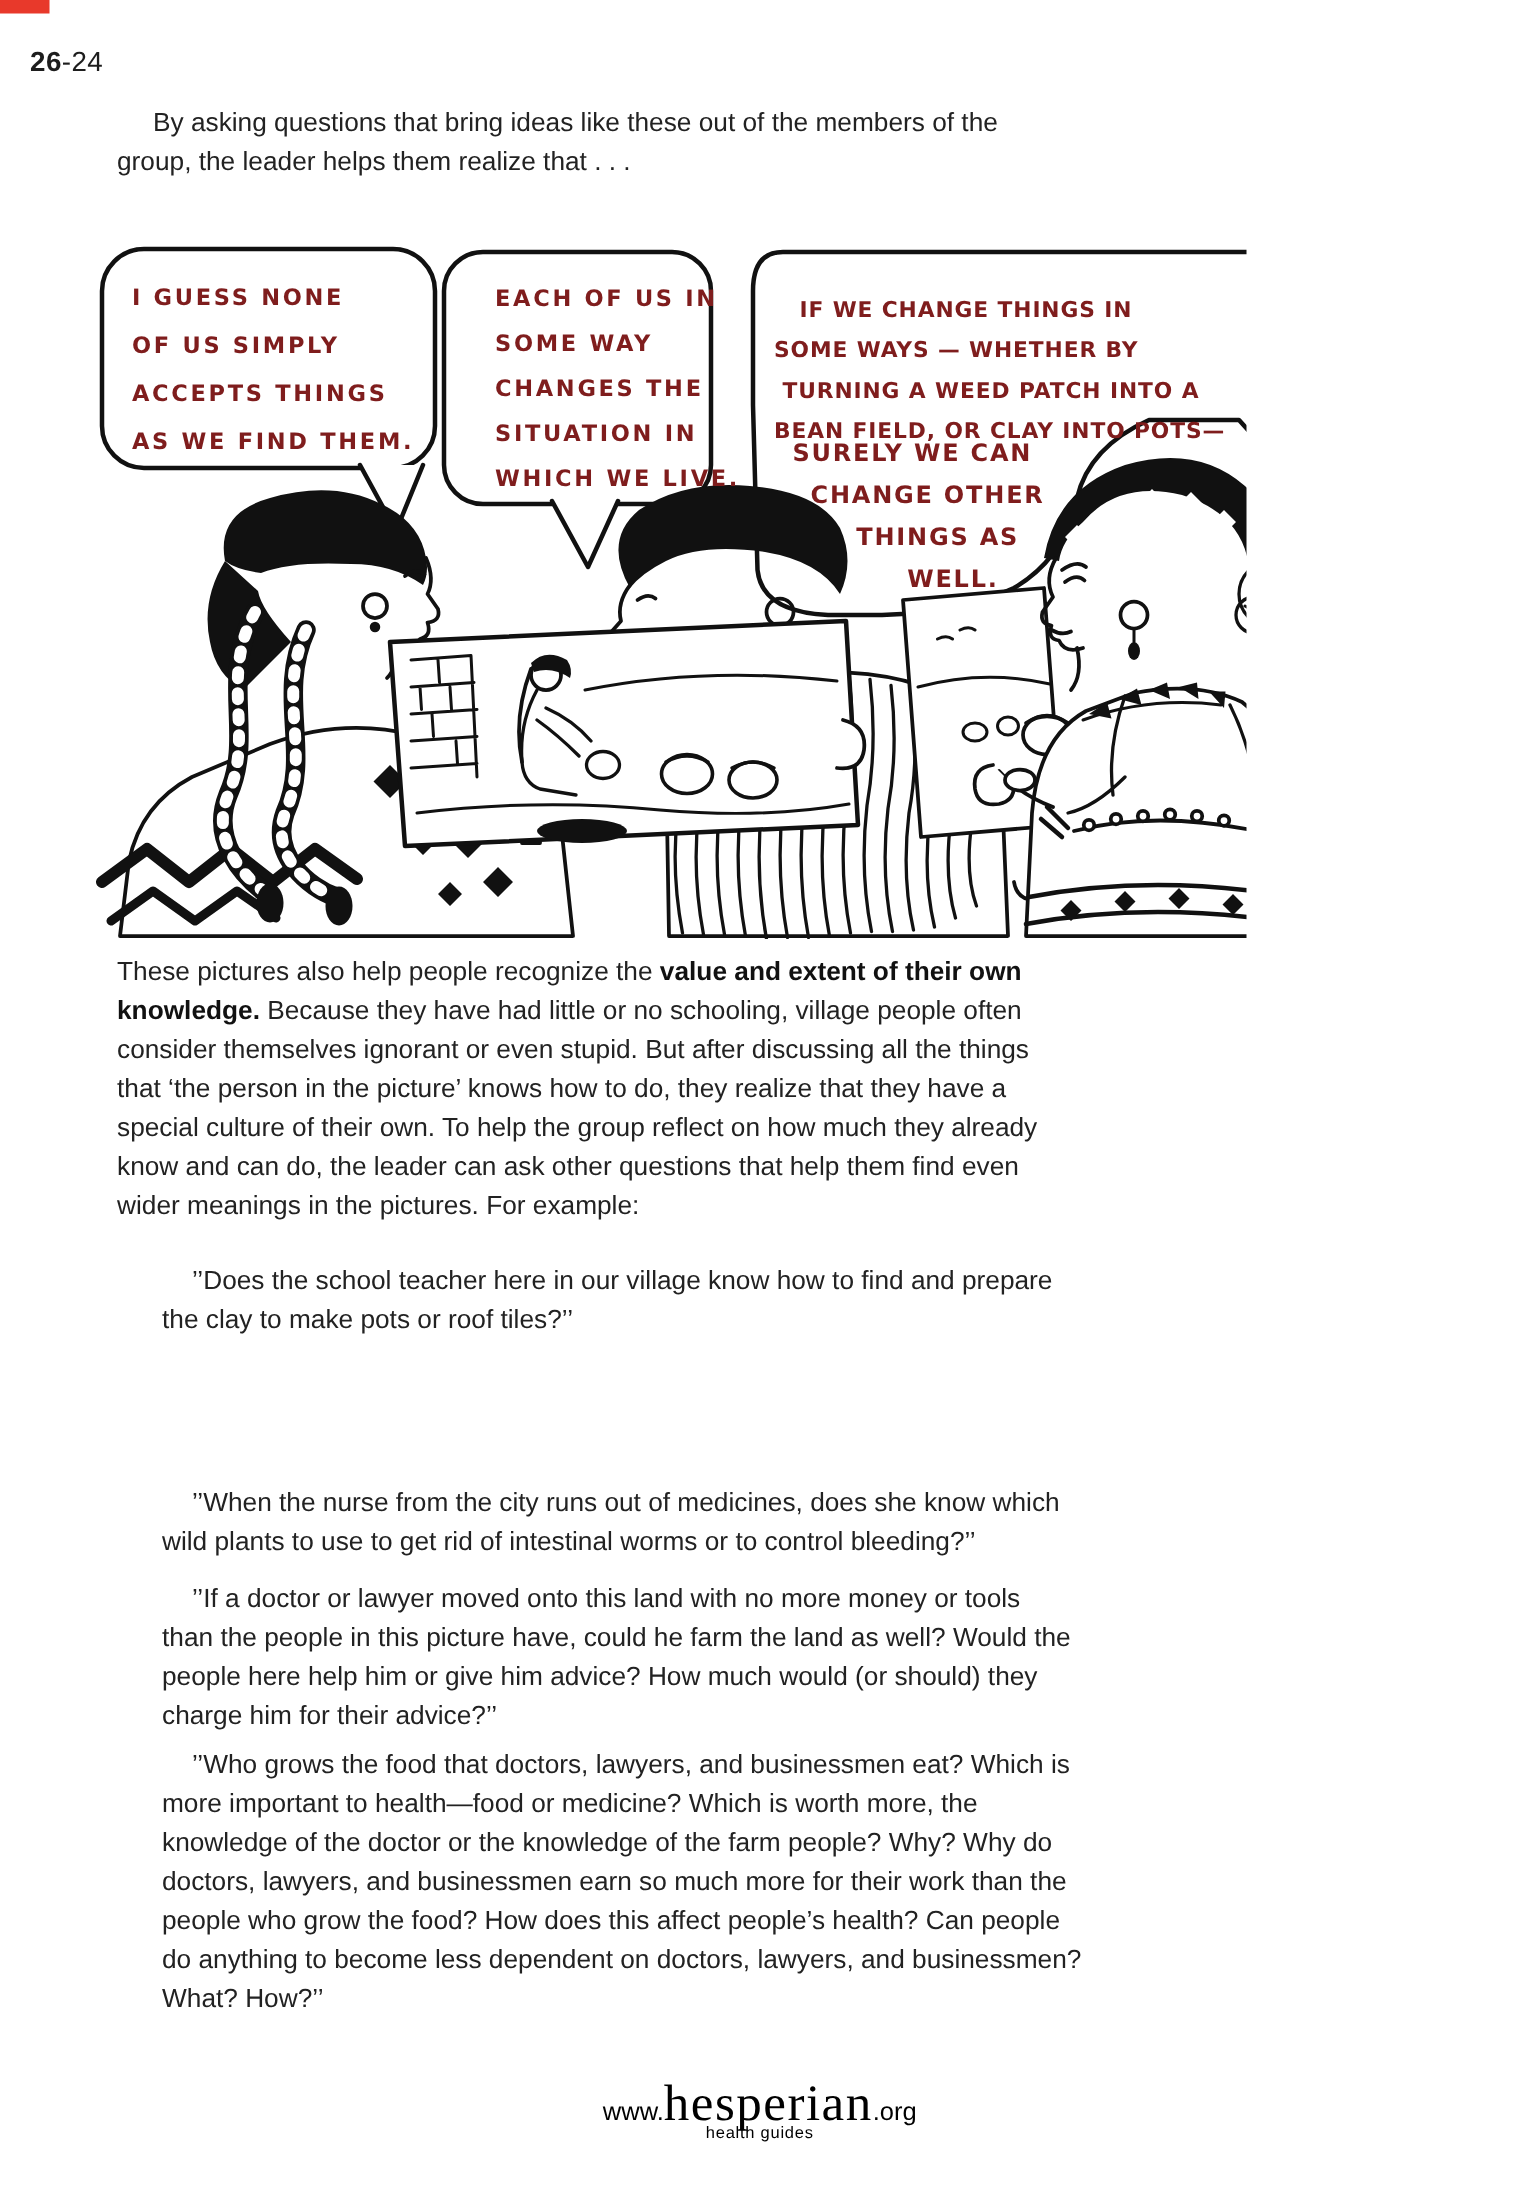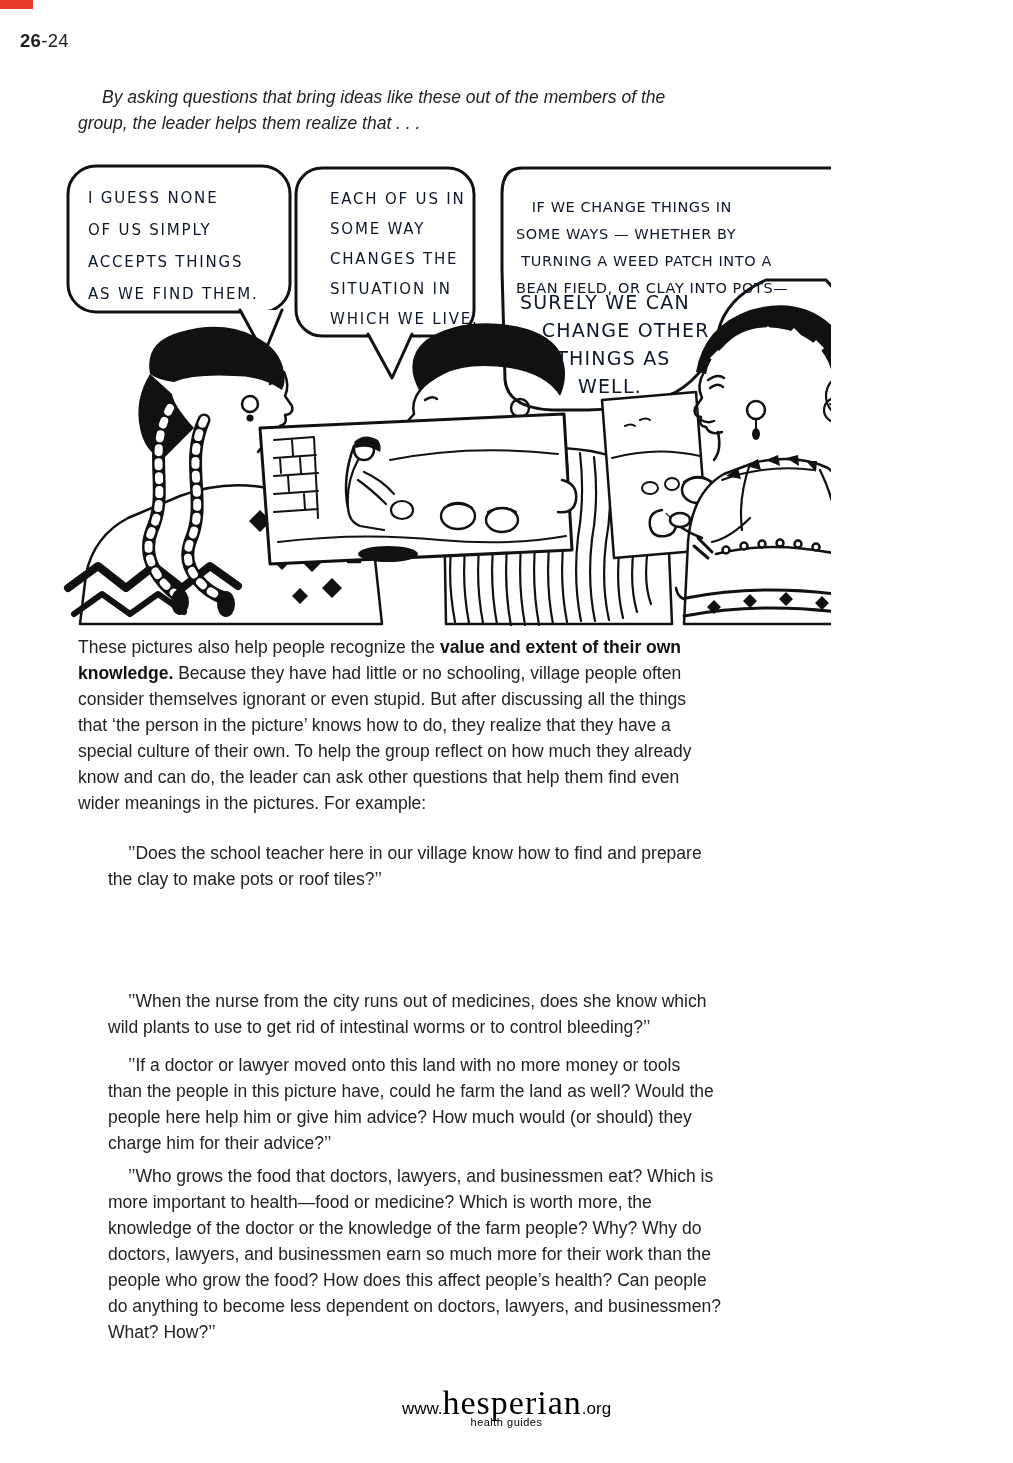--- a/index.html
+++ b/index.html
@@ -2,38 +2,38 @@
 <html><head>
 <meta charset="utf-8">
 <style>
   html,body{margin:0;padding:0;background:#ffffff;}
   .page{position:relative;width:831px;height:1463px;background:#ffffff;overflow:hidden;
         font-family:"Liberation Sans",sans-serif;color:#1d1d1d;}
   .corner-tab{position:absolute;left:0;top:0;width:33px;height:9px;background:#e8392b;}
   .pageno{position:absolute;left:20px;top:30px;font-size:18.5px;letter-spacing:.3px;}
   .pageno b{font-weight:700;}
   .para{position:absolute;font-size:17.5px;line-height:26px;white-space:pre-line;color:#222;}
-  .intro{left:78px;top:84px;width:860px;text-indent:24px;font-style:italic;}
+  .intro{left:78px;top:68px;width:860px;text-indent:24px;}
   .p1{left:78px;top:634px;width:880px;}
   .quote{left:108px;width:860px;text-indent:20px;}
   .q1{position:absolute;top:840px;}
   .q2{position:absolute;top:904px;}
   .q3{position:absolute;top:988px;}
   .q4{position:absolute;top:1052px;}
   .q5{position:absolute;top:1163px;}
   .bold{font-weight:700;color:#111;}
   
   .illo{position:absolute;left:50px;top:158px;width:910px;height:468px;}
   .illo svg{position:absolute;left:0;top:0;}
-  .bub{position:absolute;white-space:pre;font-family:"DejaVu Sans",sans-serif;font-weight:400;
-       color:#0f172a;}
+  .bub{position:absolute;white-space:pre;font-family:"DejaVu Sans",sans-serif;font-weight:700;
+       color:#7f1d1d;}
   .bub1{left:38px;top:24px;font-size:15px;line-height:32px;letter-spacing:1.8px;}
   .bub2{left:280px;top:26px;font-size:15px;line-height:30px;letter-spacing:1.8px;}
   .bub3a{left:466px;top:36px;font-size:14.5px;line-height:27px;letter-spacing:.6px;}
-  .bub3b{left:470px;top:130px;font-size:19px;line-height:28px;letter-spacing:1.2px;}
+  .bub3b{left:470px;top:130px;font-size:16px;line-height:28px;letter-spacing:1.2px;text-align:center;}
   
   .footer{position:absolute;left:0;top:1384px;width:1013px;text-align:center;color:#000000;}
   .footer .www,.footer .org{font-size:17px;}
   .footer .brand{font-family:"Liberation Serif",serif;font-size:34px;letter-spacing:1px;}
   .footer .tagline{font-size:11px;letter-spacing:.5px;margin-top:-6px;}
 </style>
 </head>
 <body>
 
 <div class="page">

